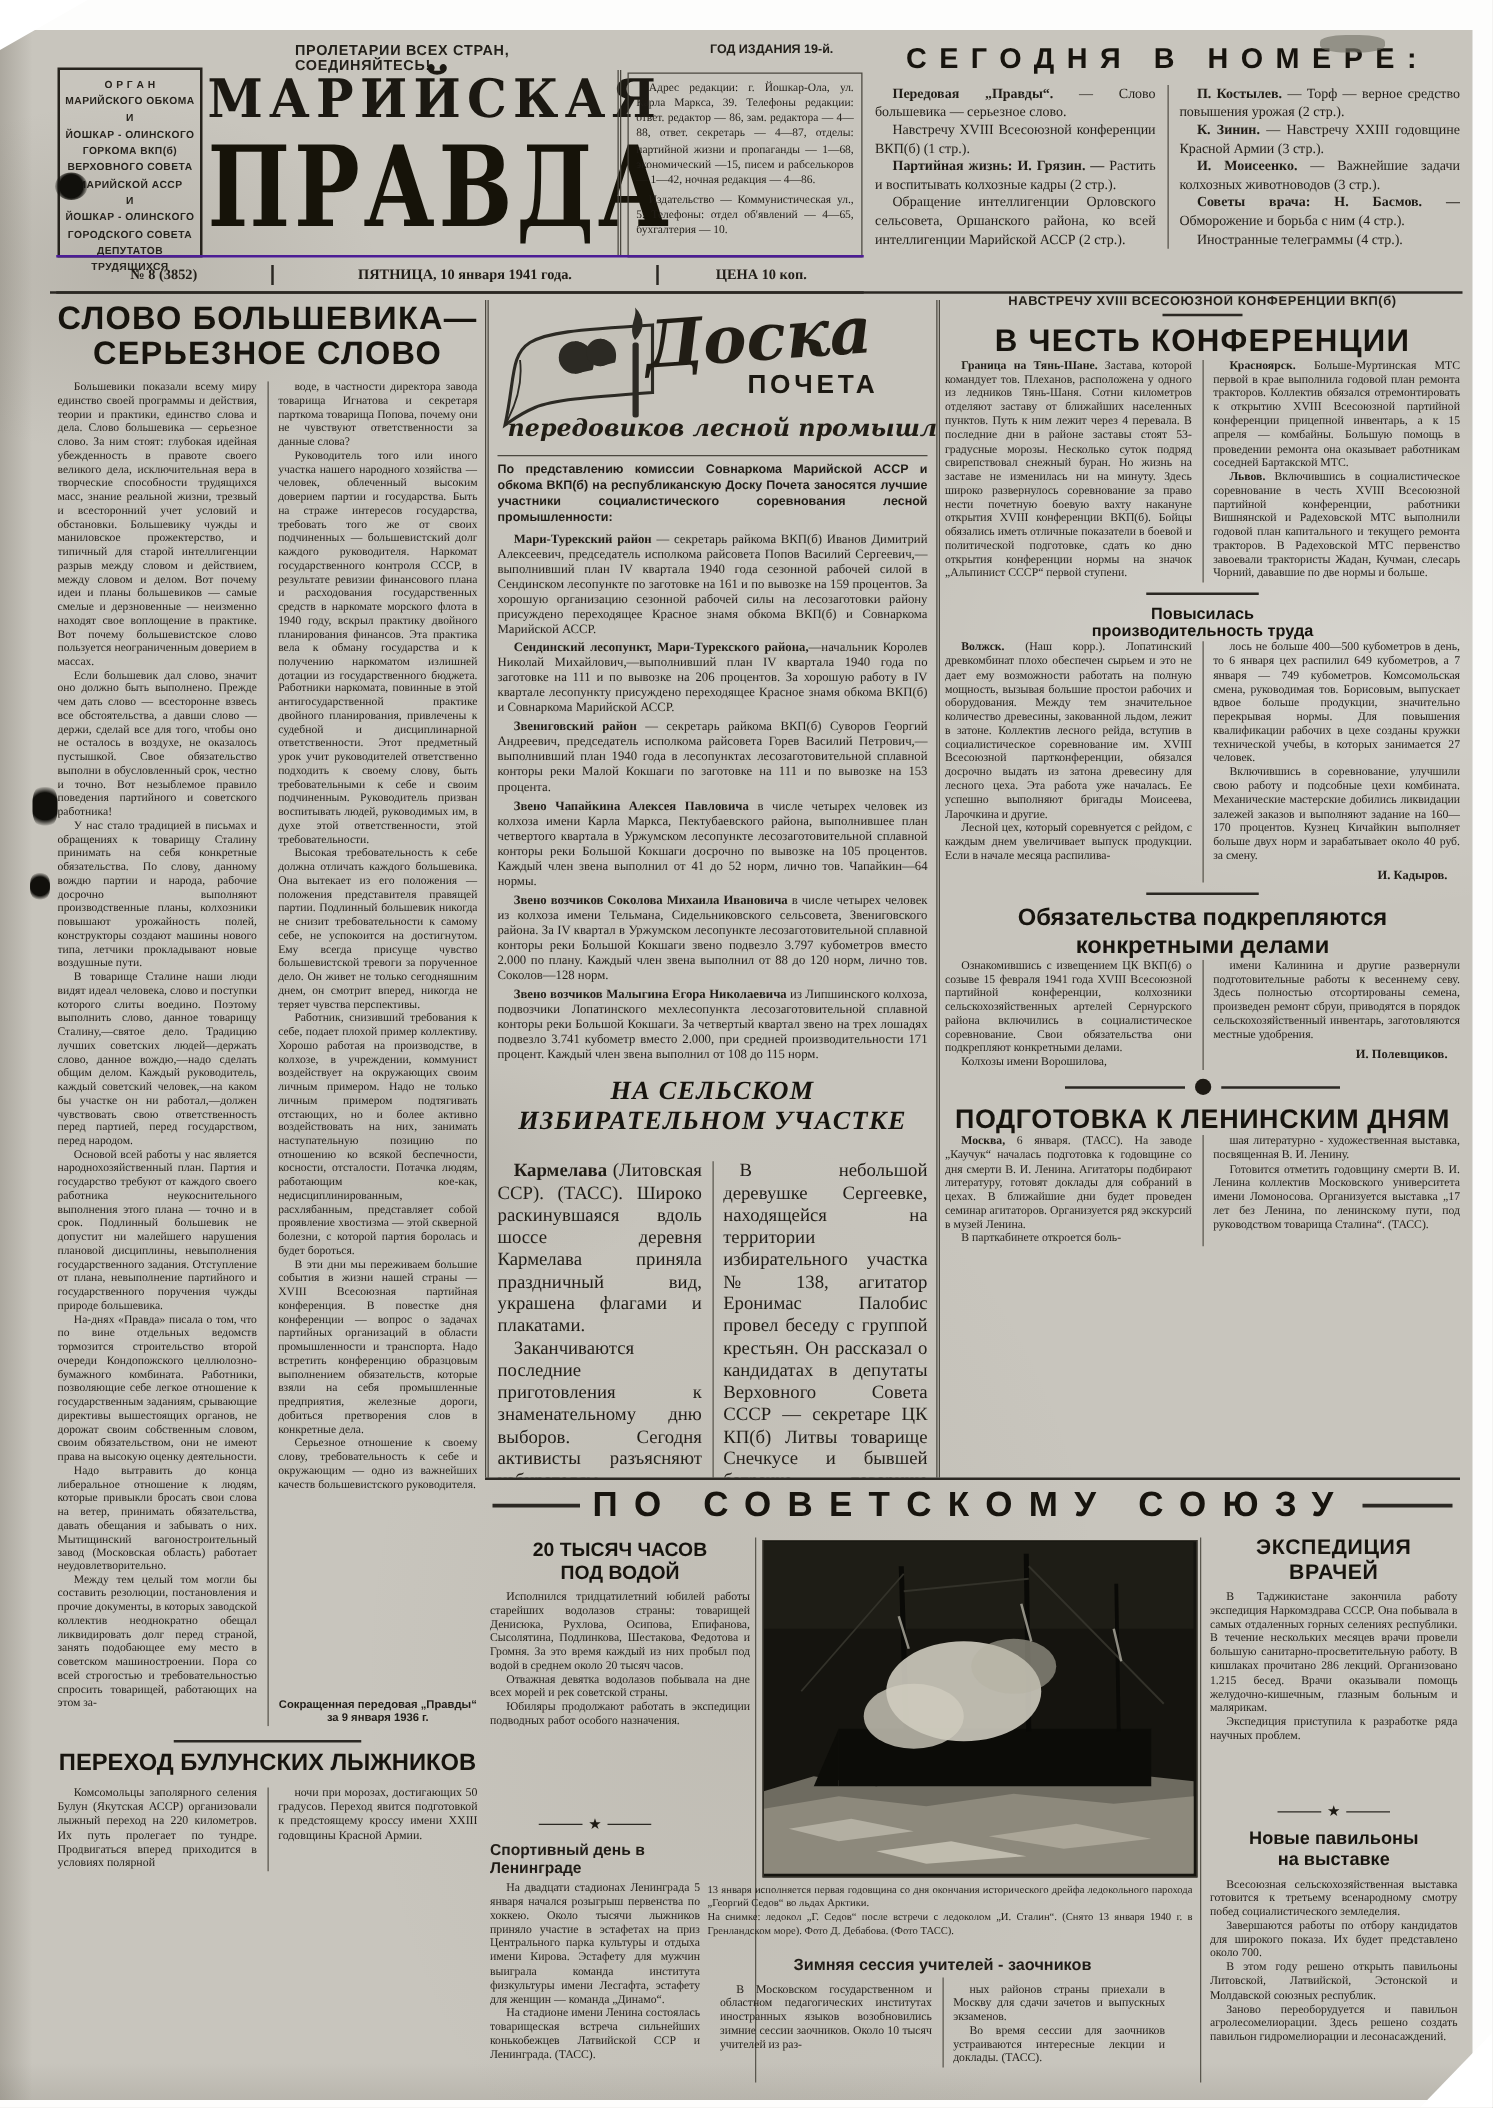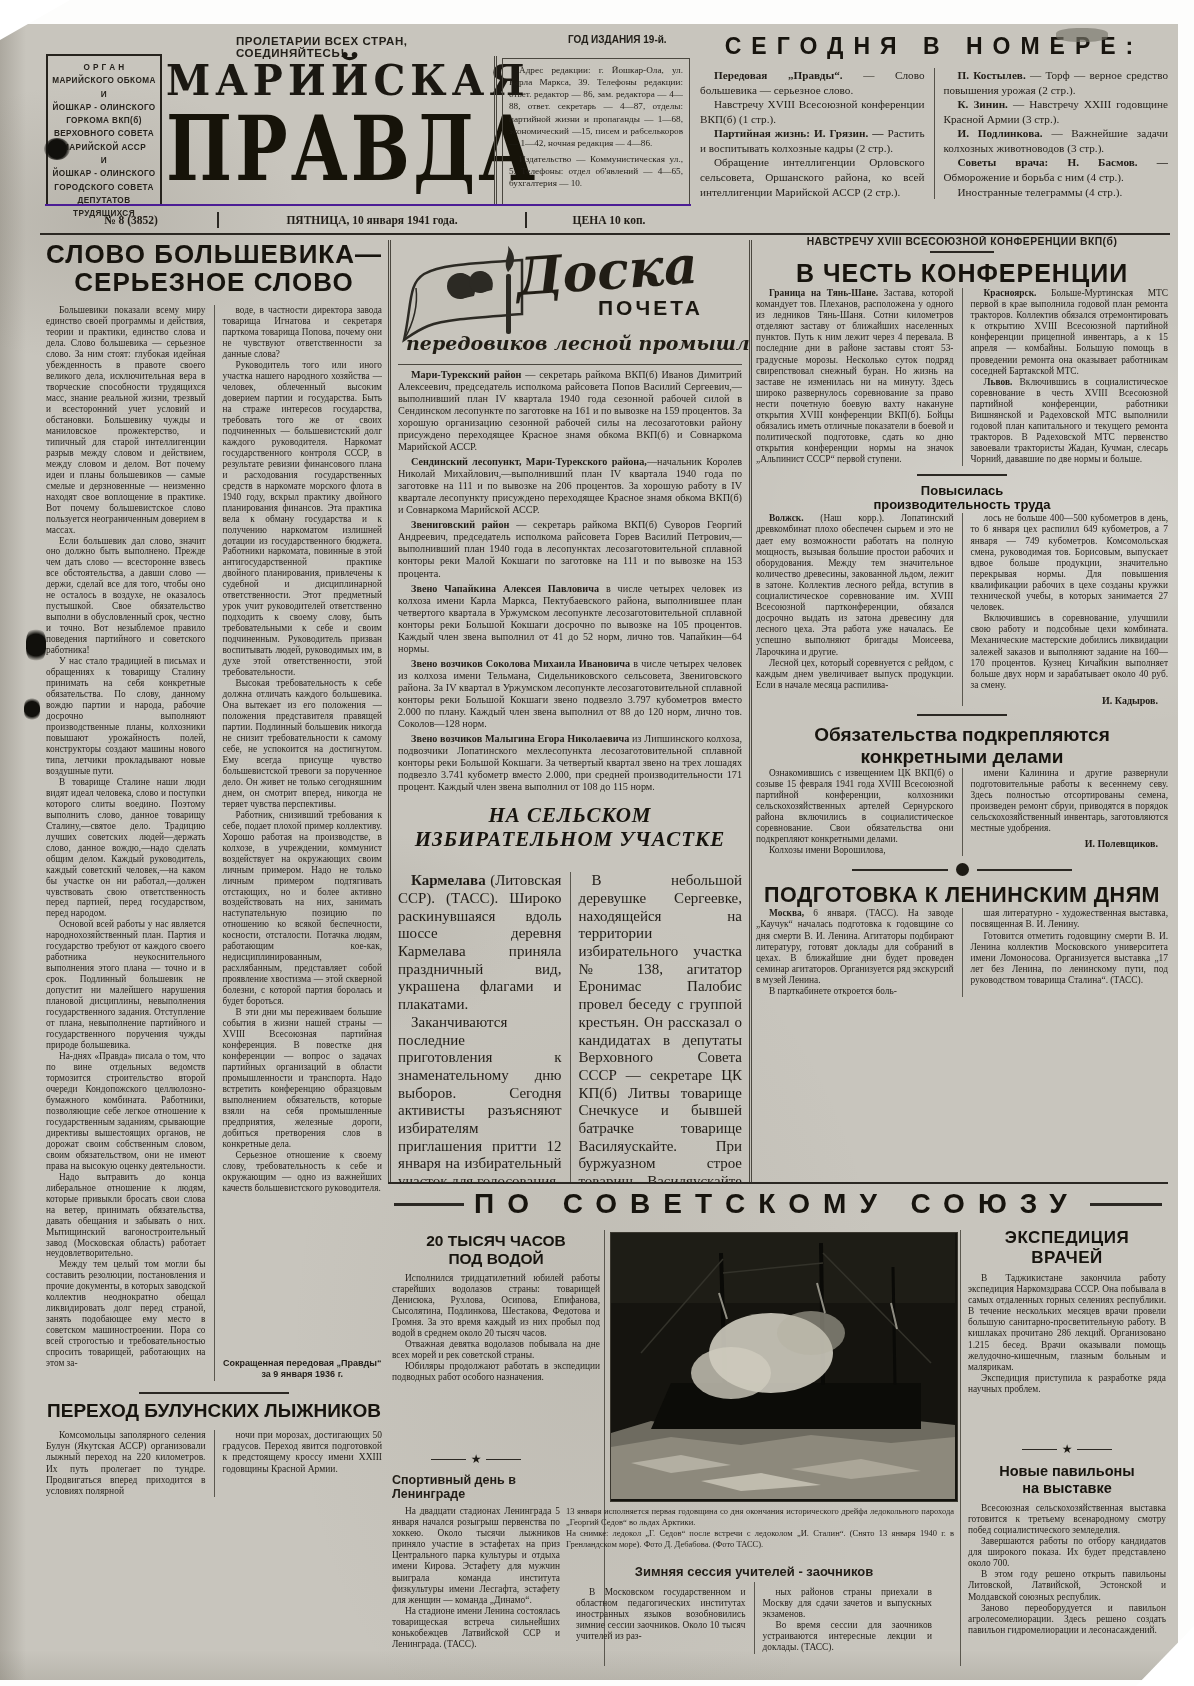--- a/index.html
+++ b/index.html
@@ -185,21 +185,21 @@
     <div class="today-cols">
       <div class="tc">
           <p><b>Передовая „Правды“.</b> — Слово большевика — серьезное слово.</p>
           <p>Навстречу XVIII Всесоюзной конференции ВКП(б) (1 стр.).</p>
           <p><b>Партийная жизнь: И. Грязин. —</b> Растить и воспитывать колхозные кадры (2 стр.).</p>
           <p>Обращение интеллигенции Орловского сельсовета, Оршанского района, ко всей интеллигенции Марийской АССР (2 стр.).</p>
         </div>
       <div class="tc">
           <p><b>П. Костылев.</b> — Торф — верное средство повышения урожая (2 стр.).</p>
           <p><b>К. Зинин.</b> — Навстречу XXIII годовщине Красной Армии (3 стр.).</p>
-          <p><b>И. Подлинкова.</b> — Важнейшие задачи колхозных животноводов (3 стр.).</p>
+          <p><b>И. Моисеенко.</b> — Важнейшие задачи колхозных животноводов (3 стр.).</p>
           <p><b>Советы врача: Н. Басмов. —</b> Обморожение и борьба с ним (4 стр.).</p>
           <p>Иностранные телеграммы (4 стр.).</p>
         </div>
     </div>
   </div>
 
   <div class="abs issue">
     <div class="cell c1">№ 8 (3852)</div>
     <div class="cell c2">ПЯТНИЦА, 10 января 1941 года.</div>
     <div class="cell c3">ЦЕНА 10 коп.</div>
@@ -265,20 +265,21 @@
         <path d="M62,29 C74,30 80,40 76,52 L62,55 Z" fill="#2c2a24"></path>
         <circle cx="82" cy="38" r="11" fill="#2c2a24"></circle>
         <path d="M82,27 C92,28 97,36 94,46 L82,49 Z" fill="#2c2a24"></path>
         <rect x="108" y="30" width="5" height="60" rx="2" fill="#2c2a24"></rect>
         <path d="M110,28 C104,18 112,10 110,2 C118,10 118,20 110,28 Z" fill="#2c2a24"></path>
       </svg>
       <div class="doska-script">Доска</div>
       <div class="doska-caps">ПОЧЕТА</div>
       <div class="doska-sub">передовиков лесной промышленности</div>
     </div>
+    <div class="doska-intro">По представлению комиссии Совнаркома Марийской АССР и обкома ВКП(б) на республиканскую Доску Почета заносятся лучшие участники социалистического соревнования лесной промышленности:</div>
     <div class="bt doska-body">
         <p><b>Мари-Турекский район</b> — секретарь райкома ВКП(б) Иванов Димитрий Алексеевич, председатель исполкома райсовета Попов Василий Сергеевич,—выполнивший план IV квартала 1940 года сезонной рабочей силой в Сендинском лесопункте по заготовке на 161 и по вывозке на 159 процентов. За хорошую организацию сезонной рабочей силы на лесозаготовки району присуждено переходящее Красное знамя обкома ВКП(б) и Совнаркома Марийской АССР.</p>
         <p><b>Сендинский лесопункт, Мари-Турекского района,</b>—начальник Королев Николай Михайлович,—выполнивший план IV квартала 1940 года по заготовке на 111 и по вывозке на 206 процентов. За хорошую работу в IV квартале лесопункту присуждено переходящее Красное знамя обкома ВКП(б) и Совнаркома Марийской АССР.</p>
         <p><b>Звениговский район</b> — секретарь райкома ВКП(б) Суворов Георгий Андреевич, председатель исполкома райсовета Горев Василий Петрович,—выполнивший план 1940 года в лесопунктах лесозаготовительной сплавной конторы реки Малой Кокшаги по заготовке на 111 и по вывозке на 153 процента.</p>
         <p><b>Звено Чапайкина Алексея Павловича</b> в числе четырех человек из колхоза имени Карла Маркса, Пектубаевского района, выполнившее план четвертого квартала в Уржумском лесопункте лесозаготовительной сплавной конторы реки Большой Кокшаги досрочно по вывозке на 105 процентов. Каждый член звена выполнил от 41 до 52 норм, лично тов. Чапайкин—64 нормы.</p>
         <p><b>Звено возчиков Соколова Михаила Ивановича</b> в числе четырех человек из колхоза имени Тельмана, Сидельниковского сельсовета, Звениговского района. За IV квартал в Уржумском лесопункте лесозаготовительной сплавной конторы реки Большой Кокшаги звено подвезло 3.797 кубометров вместо 2.000 по плану. Каждый член звена выполнил от 88 до 120 норм, лично тов. Соколов—128 норм.</p>
         <p><b>Звено возчиков Малыгина Егора Николаевича</b> из Липшинского колхоза, подвозчики Лопатинского мехлесопункта лесозаготовительной сплавной конторы реки Большой Кокшаги. За четвертый квартал звено на трех лошадях подвезло 3.741 кубометр вместо 2.000, при средней производительности 171 процент. Каждый член звена выполнил от 108 до 115 норм.</p>
       </div>
 
     <div class="selskom">

